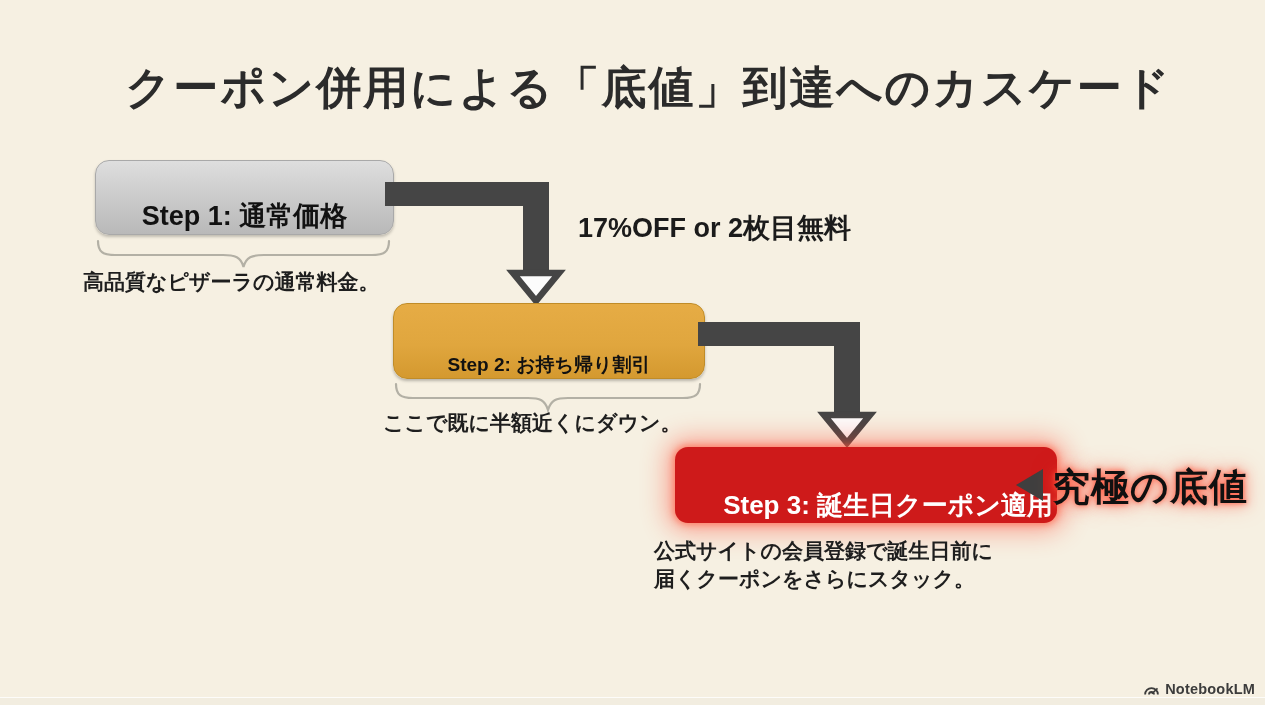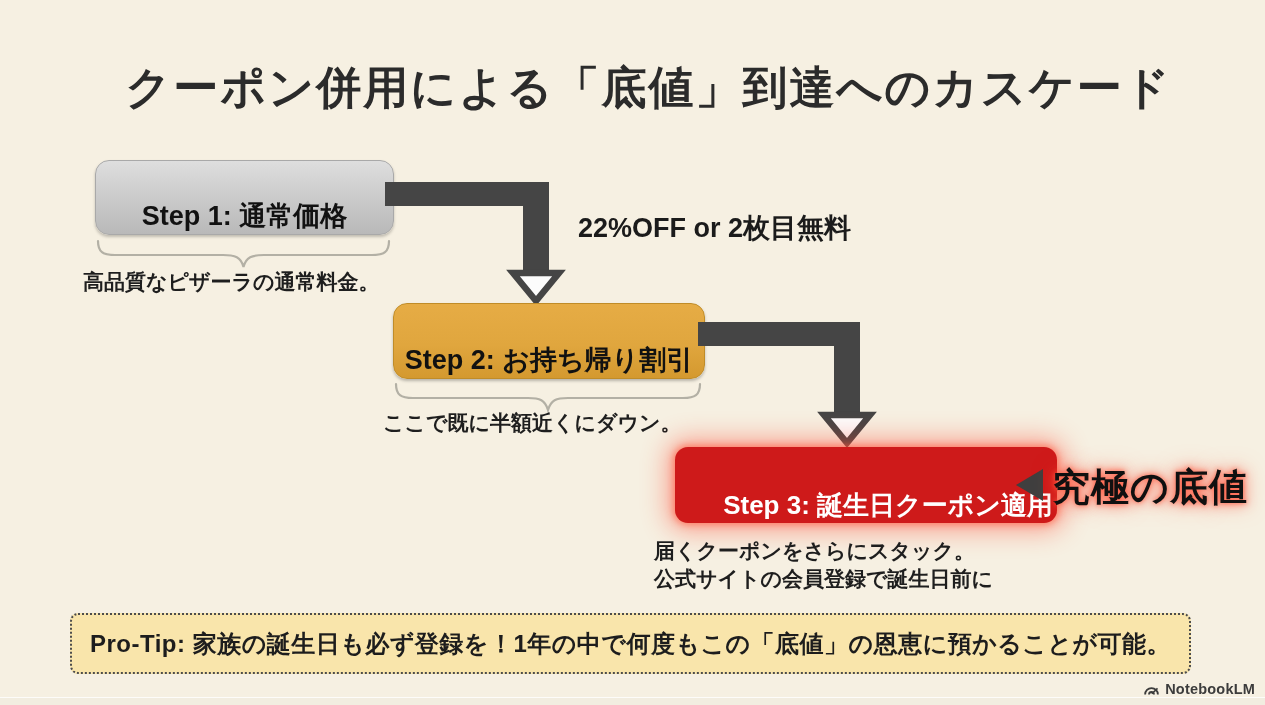--- a/index.html
+++ b/index.html
@@ -26,21 +26,21 @@
     background:linear-gradient(180deg,#dedede 0%,#c9c9c9 55%,#b9b9b9 100%);
     border:1px solid #a9a9a9;
     box-shadow:0 2px 3px rgba(0,0,0,.22);
     font-size:27px;color:#111;
   }
   .step2{
     left:393px;top:303px;width:310px;height:74px;
     background:linear-gradient(180deg,#e6ac45 0%,#e0a63e 55%,#d4992f 100%);
     border:1px solid #c08c28;
     box-shadow:0 2px 3px rgba(0,0,0,.25);
-    font-size:27px;color:#111;
+    font-size:19px;color:#111;
   }
   .step3{
     left:675px;top:447px;width:338px;height:76px;
     background:#ce1a1a;
     border-radius:13px;
     box-shadow:0 0 7px 2px rgba(255,90,64,.6),0 0 24px 9px rgba(255,70,48,.42);
     font-size:26px;color:#fff;padding-left:44px;
   }
 
   .brace{position:absolute;overflow:visible;}
@@ -113,48 +113,45 @@
   </div>
   <svg class="brace brace1" width="297" height="30" viewBox="0 0 297 30">
     <path d="M 3 1 C 3 12, 8 15, 20 15 L 128 15 C 140 15, 146 17, 148.5 27 C 151 17, 157 15, 169 15 L 277 15 C 289 15, 294 12, 294 1"></path>
   </svg>
   <div class="caption caption1">高品質なピザーラの通常料金。</div>
 
   <svg class="arrow-svg arrow1" width="195" height="130" viewBox="0 0 195 130">
     <path class="arrow-shaft" d="M 0 2 L 164 2 L 164 90 L 138 90 L 138 26 L 0 26 Z"></path>
     <polygon class="arrow-head" points="128,93 174,93 151,121"></polygon>
   </svg>
-  <div class="arrow-label arrow-label1">22%OFF or 2枚目無料</div>
+  <div class="arrow-label arrow-label1">17%OFF or 2枚目無料</div>
 
   <div class="step-box step2">
     <span>Step 2: お持ち帰り割引</span>
   </div>
   <svg class="brace brace2" width="310" height="30" viewBox="0 0 310 30">
     <path d="M 3 1 C 3 12, 8 15, 20 15 L 135 15 C 147 15, 152 17, 155 27 C 158 17, 163 15, 175 15 L 290 15 C 302 15, 307 12, 307 1"></path>
   </svg>
   <div class="caption caption2">ここで既に半額近くにダウン。</div>
 
   <svg class="arrow-svg arrow2" width="195" height="132" viewBox="0 0 195 132">
     <path class="arrow-shaft" d="M 0 2 L 162 2 L 162 92 L 136 92 L 136 26 L 0 26 Z"></path>
     <polygon class="arrow-head" points="126,95 172,95 149,123"></polygon>
   </svg>
 
   <div class="step-box step3">
     <span>Step 3: 誕生日クーポン適用</span>
   </div>
   <div class="callout-triangle"></div>
   <div class="callout-text">究極の底値</div>
   <div class="caption caption3">
+    <div>公式サイトの会員登録で誕生日前に</div>
     <div>届くクーポンをさらにスタック。</div>
-    <div>公式サイトの会員登録で誕生日前に</div>
   </div>
 
-  <div class="protip">
-    <span class="protip-text">Pro-Tip: 家族の誕生日も必ず登録を！1年の中で何度もこの「底値」の恩恵に預かることが可能。</span>
-  </div>
 
   <div class="footer-brand">
     <svg width="17" height="17" viewBox="0 0 24 24">
       <path d="M3 19 A 9 9 0 0 1 21 19" fill="none" stroke="#3c3c3c" stroke-width="2.6"></path>
       <path d="M8.5 19 A 3.5 3.5 0 0 1 15.5 19" fill="none" stroke="#3c3c3c" stroke-width="2.6"></path>
       <path d="M12.5 18 L20.5 10.5" fill="none" stroke="#3c3c3c" stroke-width="2.4"></path>
     </svg>
     <span>NotebookLM</span>
   </div>
 

